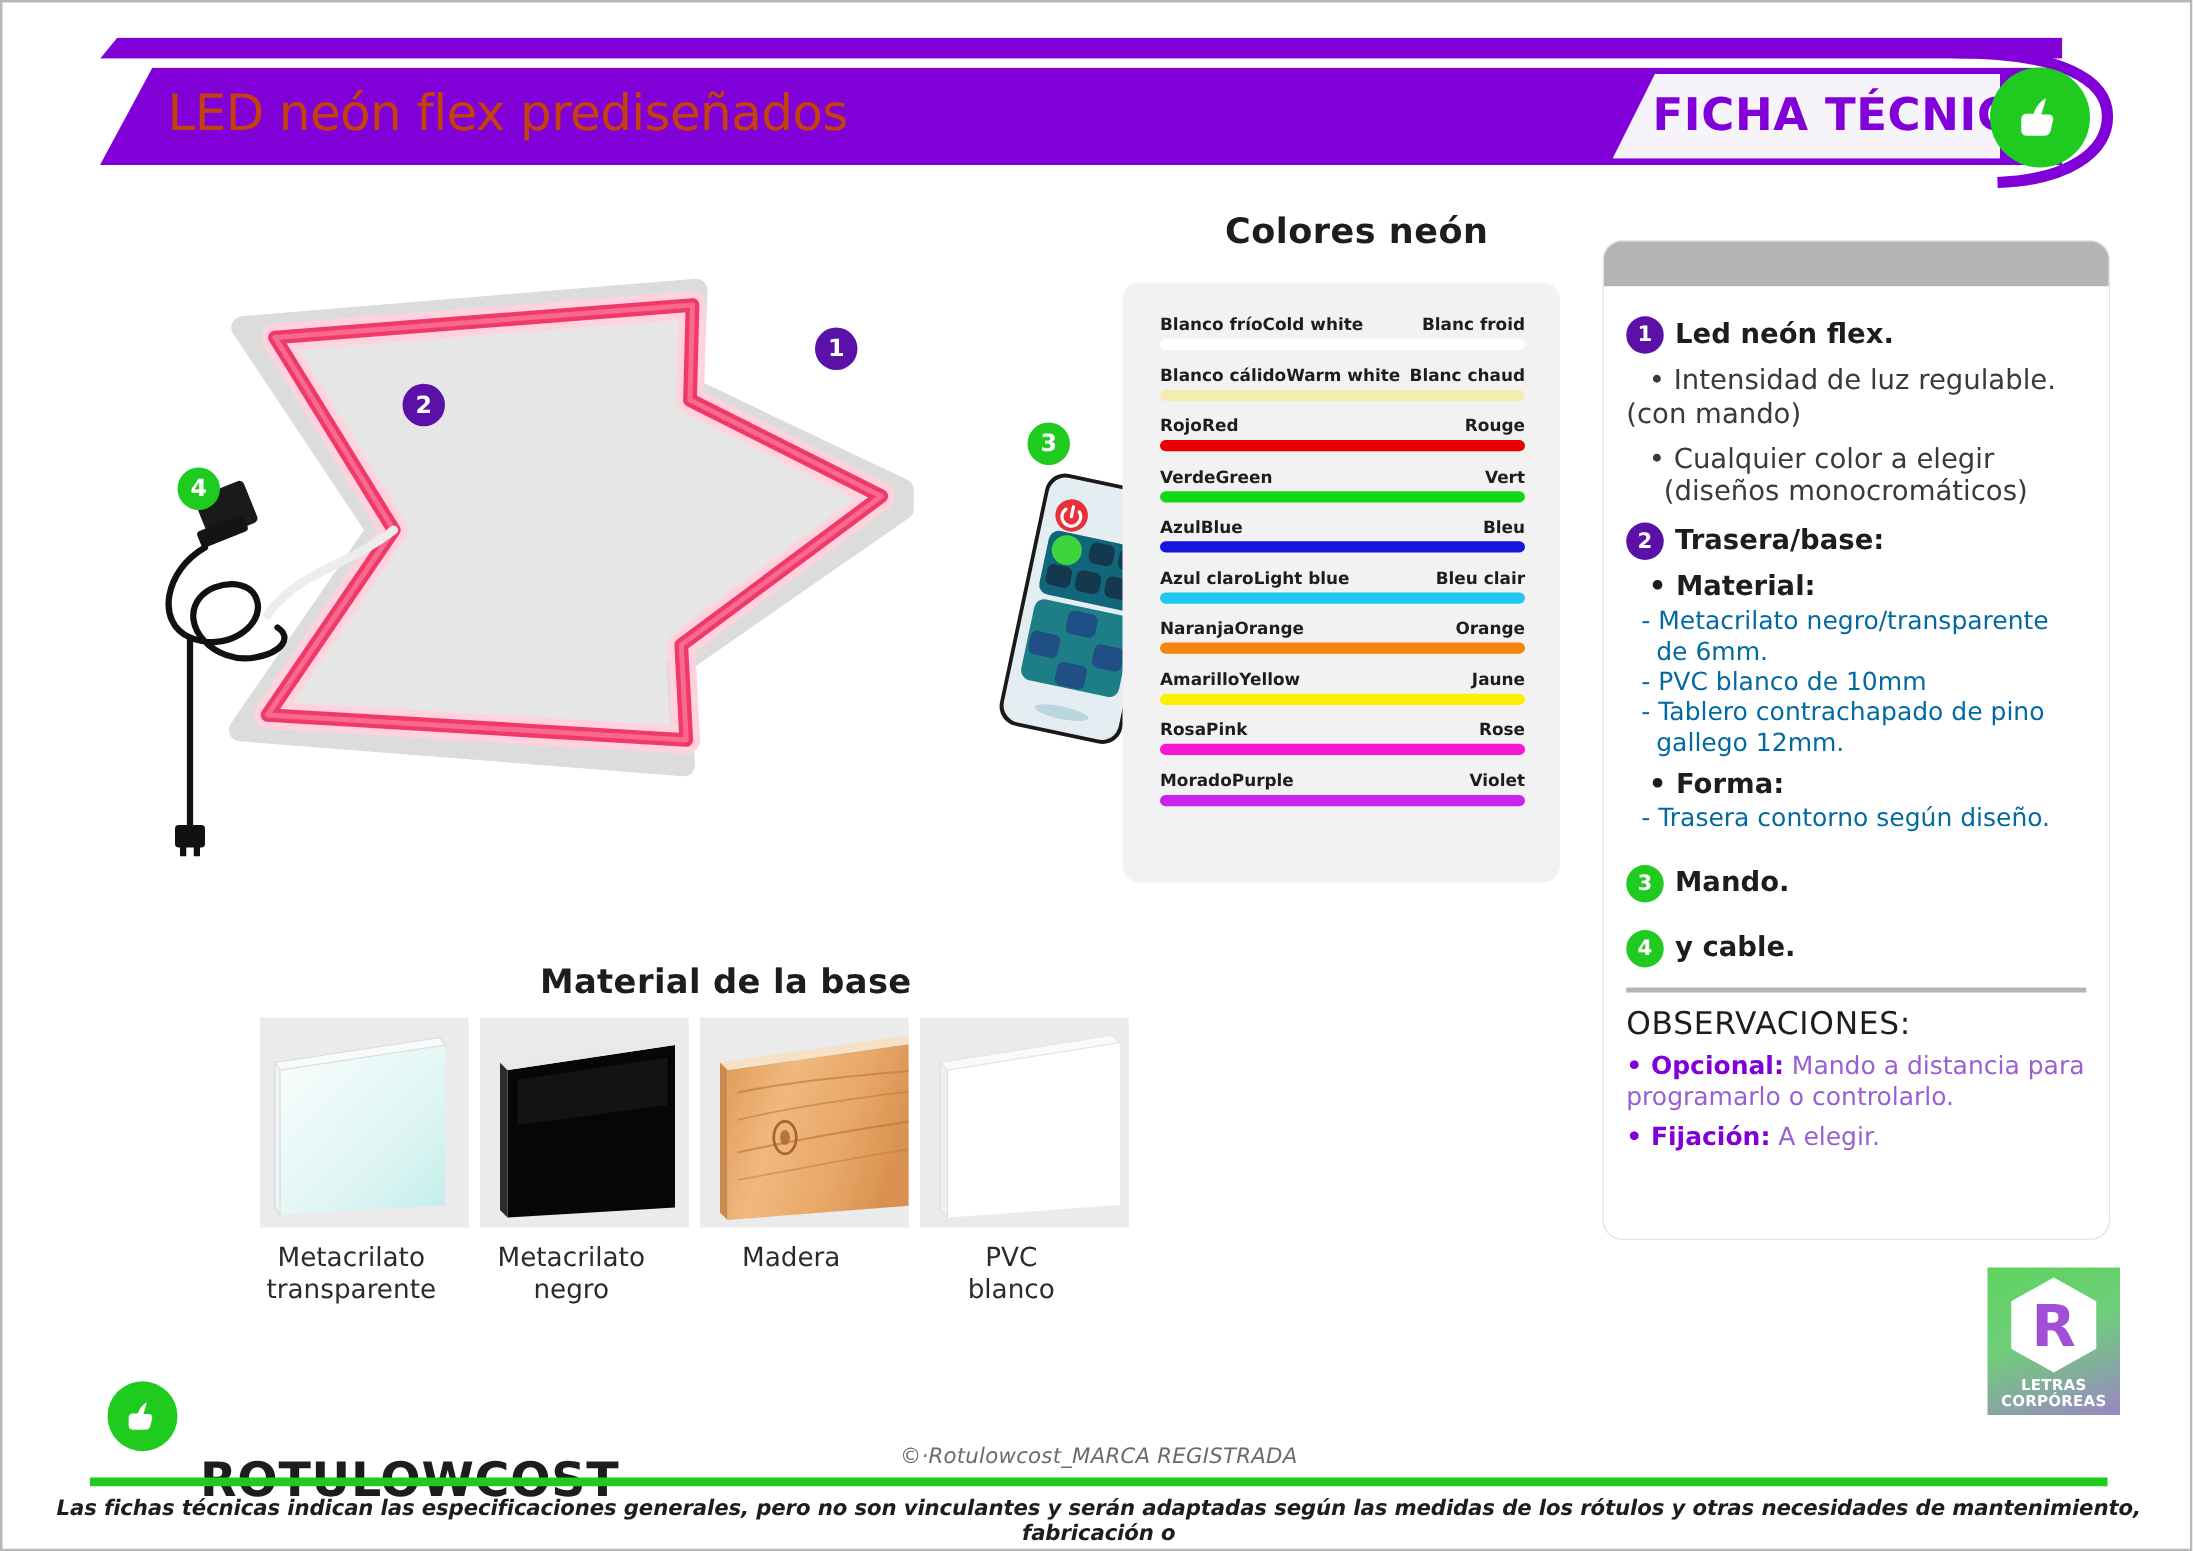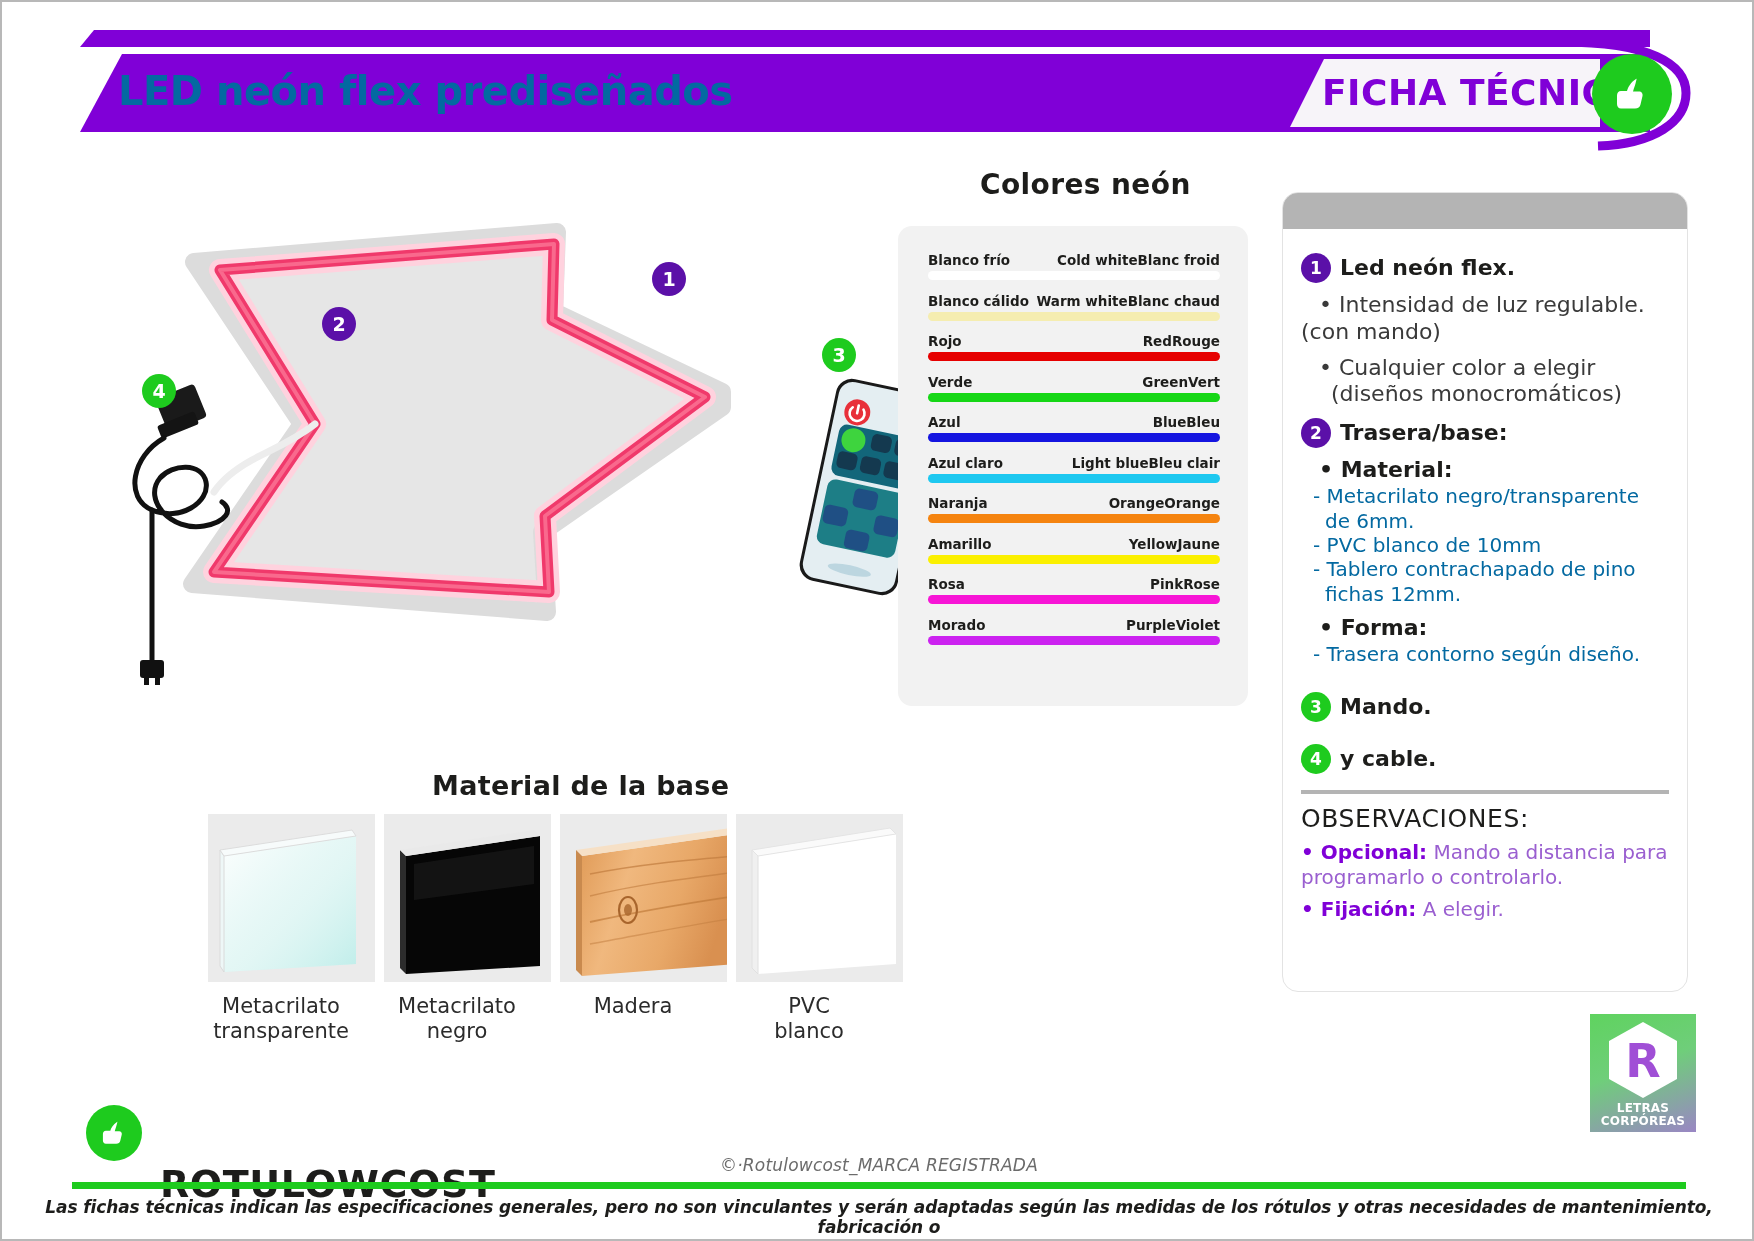--- a/index.html
+++ b/index.html
@@ -23,22 +23,22 @@
     background: #8000d7;
     clip-path: polygon(14px 0, 100% 0, 100% 100%, 0 100%);
   }
   #header-band {
     position: absolute; left: 78px; top: 52px;
     width: 1570px; height: 78px;
     background: #8000d7;
     clip-path: polygon(42px 0, 100% 0, 100% 100%, 0 100%);
   }
   #header-title {
-    position: absolute; left: 116px; top: 66px;
-    font-size: 40px; font-weight: bold; color: #0369a1;
+    position: absolute; left: 132px; top: 66px;
+    font-size: 40px; font-weight: normal; color: #c2410c;
     letter-spacing: -0.5px;
     white-space: nowrap;
   }
   #ficha-plate {
     position: absolute; left: 1288px; top: 57px;
     width: 310px; height: 68px;
     background: #f7f4f9;
     clip-path: polygon(34px 0, 100% 0, 100% 100%, 0 100%);
   }
   #ficha-label {
@@ -91,21 +91,21 @@
   #colors-list {
     position: absolute; left: 926px; top: 250px;
     width: 292px;
   }
   .color-row { margin-bottom: 12.5px; }
   .color-names {
     display: flex; justify-content: space-between;
     font-size: 13.5px; color: #1d1d1b; font-weight: 600;
     margin-bottom: 3px;
   }
-  .color-names span:nth-child(2) { flex: 1; text-align: right; }
+  .color-names span:nth-child(2) { flex: 1; text-align: left; }
   .color-names span:nth-child(3) { text-align: right; }
   .color-bar { height: 9px; border-radius: 5px; width: 100%; }
 
   
   #material-title {
     position: absolute; left: 430px; top: 768px;
     font-size: 27px; font-weight: bold; color: #1d1d1b;
     letter-spacing: 0.3px; white-space: nowrap;
   }
   #material-row {
@@ -456,21 +456,21 @@
         <div class="spec-head-text">Trasera/base:</div>
       </div>
       <div class="spec-bullet">
         <b>• Material:</b>
       </div>
       <div class="spec-sub">
         <div>- Metacrilato negro/transparente</div>
         <div style="padding-left:12px">de 6mm.</div>
         <div>- PVC blanco de 10mm</div>
         <div>- Tablero contrachapado de pino</div>
-        <div style="padding-left:12px">fichas 12mm.</div>
+        <div style="padding-left:12px">gallego 12mm.</div>
       </div>
       <div class="spec-bullet">
         <b>• Forma:</b>
       </div>
       <div class="spec-sub">- Trasera contorno según diseño.</div>
 
       <div class="spec-head-row" style="margin-top:26px">
         <div class="marker green">3</div>
         <div class="spec-head-text">Mando.</div>
       </div>

